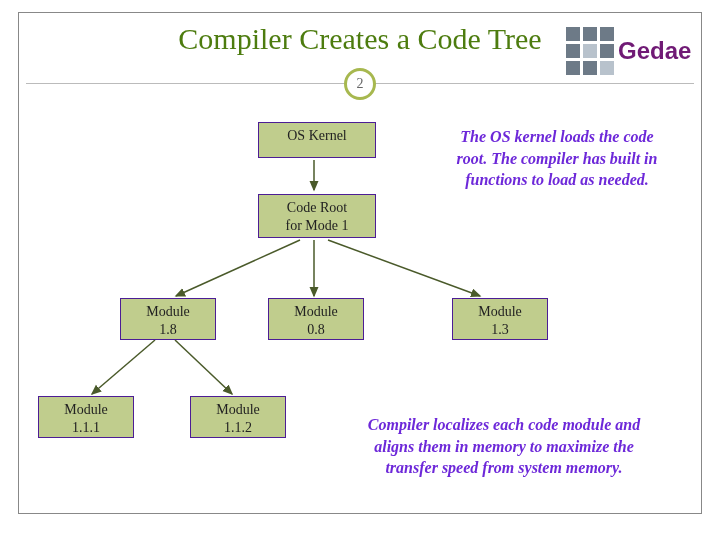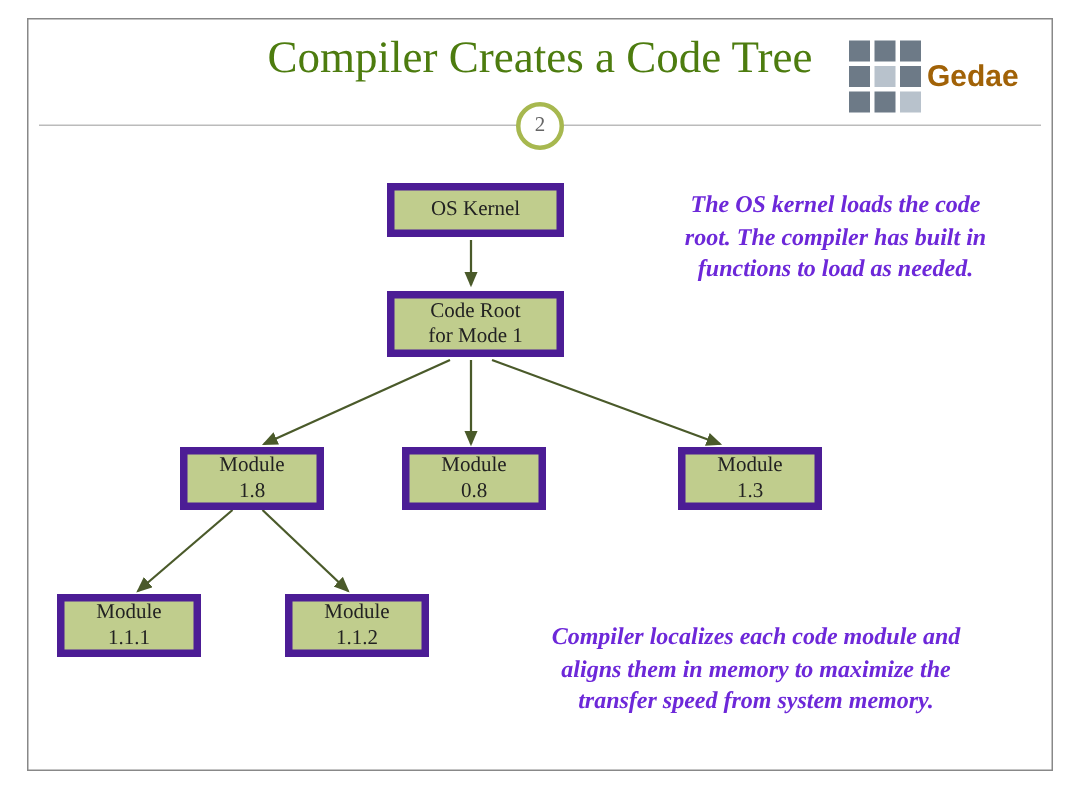--- a/index.html
+++ b/index.html
@@ -65,33 +65,33 @@
     grid-template-columns: repeat(3, 1fr);
     grid-template-rows: repeat(3, 1fr);
     gap: 3px;
   }
   .logo-grid span {
     background: #6d7a87;
   }
   .logo-grid span.lt { background: #b8c2cc; }
   .logo-text {
     font-family: Arial, sans-serif;
-    font-size: 20px;
+    font-size: 24px;
     font-weight: bold;
-    color: #a16207;
+    color: #701a75;
   }
   
   .node {
     position: absolute;
     background: #c0cd8d;
-    border: 5px solid #4c1d95;
+    border: 1px solid #4c1d95;
     display: flex;
     flex-direction: column;
     align-items: center;
-    justify-content: center;
+    justify-content: flex-start;
     font-size: 14px;
     color: #222;
     text-align: center;
     line-height: 1.25;
     padding: 4px 2px;
   }
   .callout {
     position: absolute;
     font-style: italic;
     font-weight: bold;

